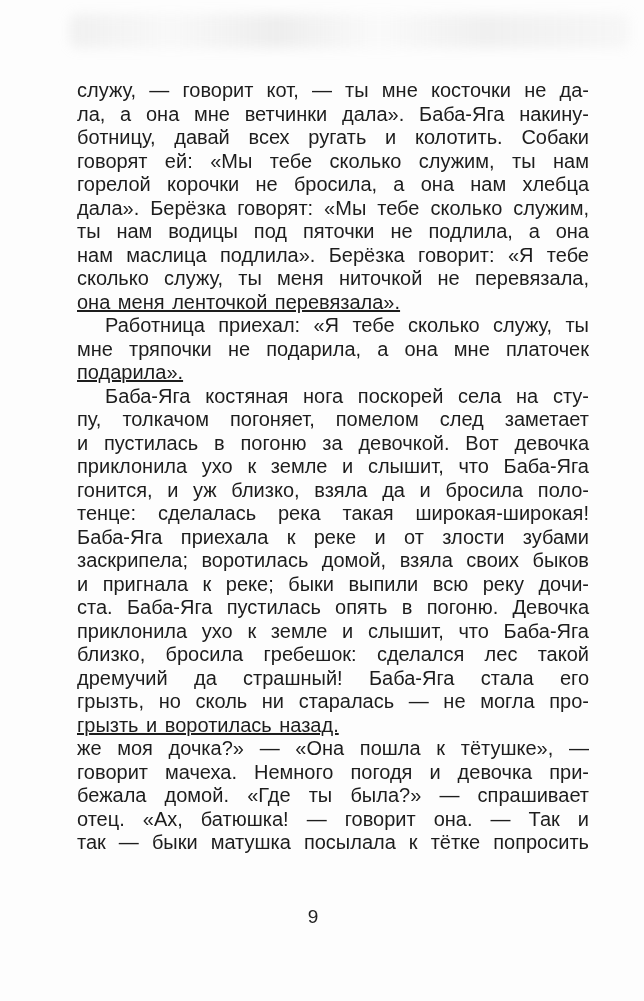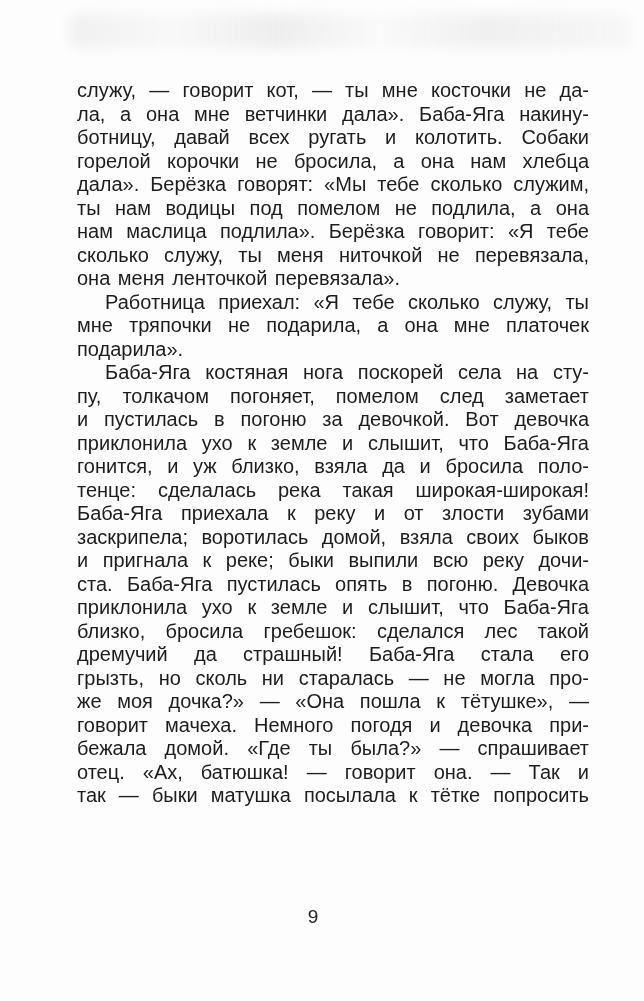--- a/index.html
+++ b/index.html
@@ -46,20 +46,21 @@
     line-height: 23.5px;
     height: 23.5px;
     white-space: nowrap;
     word-spacing: 2px;
     text-align: justify;
     text-align-last: justify;
   }
   .ln.end {
     text-align: right;
     text-align-last: left;
+    text-decoration: underline;
   }
   .ln.indent {
     padding-left: 28px;
   }
   .page-number {
     position: absolute;
     left: 57px;
     top: 906px;
     width: 512px;
     text-align: center;
@@ -71,43 +72,45 @@
 </head>
 <body>
 
 <div class="page">
   <div class="smudge"></div>
 
   <div class="text-block">
     <div class="ln">служу, — говорит кот, — ты мне косточки не да-</div>
     <div class="ln">ла, а она мне ветчинки дала». Баба-Яга накину-</div>
     <div class="ln">ботницу, давай всех ругать и колотить. Собаки</div>
+    <div class="ln">говорят ей: «Мы тебе сколько служим, ты нам</div>
     <div class="ln">горелой корочки не бросила, а она нам хлебца</div>
     <div class="ln">дала». Берёзка говорят: «Мы тебе сколько служим,</div>
-    <div class="ln">ты нам водицы под помелом не подлила, а она</div>
+    <div class="ln">ты нам водицы под пяточки не подлила, а она</div>
     <div class="ln">нам маслица подлила». Берёзка говорит: «Я тебе</div>
     <div class="ln">сколько служу, ты меня ниточкой не перевязала,</div>
     <div class="ln end">она меня ленточкой перевязала».</div>
     <div class="ln indent">Работница приехал: «Я тебе сколько служу, ты</div>
     <div class="ln">мне тряпочки не подарила, а она мне платочек</div>
     <div class="ln end">подарила».</div>
     <div class="ln indent">Баба-Яга костяная нога поскорей села на сту-</div>
     <div class="ln">пу, толкачом погоняет, помелом след заметает</div>
     <div class="ln">и пустилась в погоню за девочкой. Вот девочка</div>
     <div class="ln">приклонила ухо к земле и слышит, что Баба-Яга</div>
     <div class="ln">гонится, и уж близко, взяла да и бросила поло-</div>
     <div class="ln">тенце: сделалась река такая широкая-широкая!</div>
-    <div class="ln">Баба-Яга приехала к реку и от злости зубами</div>
+    <div class="ln">Баба-Яга приехала к реке и от злости зубами</div>
     <div class="ln">заскрипела; воротилась домой, взяла своих быков</div>
     <div class="ln">и пригнала к реке; быки выпили всю реку дочи-</div>
     <div class="ln">ста. Баба-Яга пустилась опять в погоню. Девочка</div>
     <div class="ln">приклонила ухо к земле и слышит, что Баба-Яга</div>
     <div class="ln">близко, бросила гребешок: сделался лес такой</div>
     <div class="ln">дремучий да страшный! Баба-Яга стала его</div>
     <div class="ln">грызть, но сколь ни старалась — не могла про-</div>
+    <div class="ln end">грызть и воротилась назад.</div>
     <div class="ln">же моя дочка?» — «Она пошла к тётушке», —</div>
     <div class="ln">говорит мачеха. Немного погодя и девочка при-</div>
     <div class="ln">бежала домой. «Где ты была?» — спрашивает</div>
     <div class="ln">отец. «Ах, батюшка! — говорит она. — Так и</div>
     <div class="ln">так — быки матушка посылала к тётке попросить</div>
   </div>
 
   <div class="page-number">9</div>
 </div>
 

